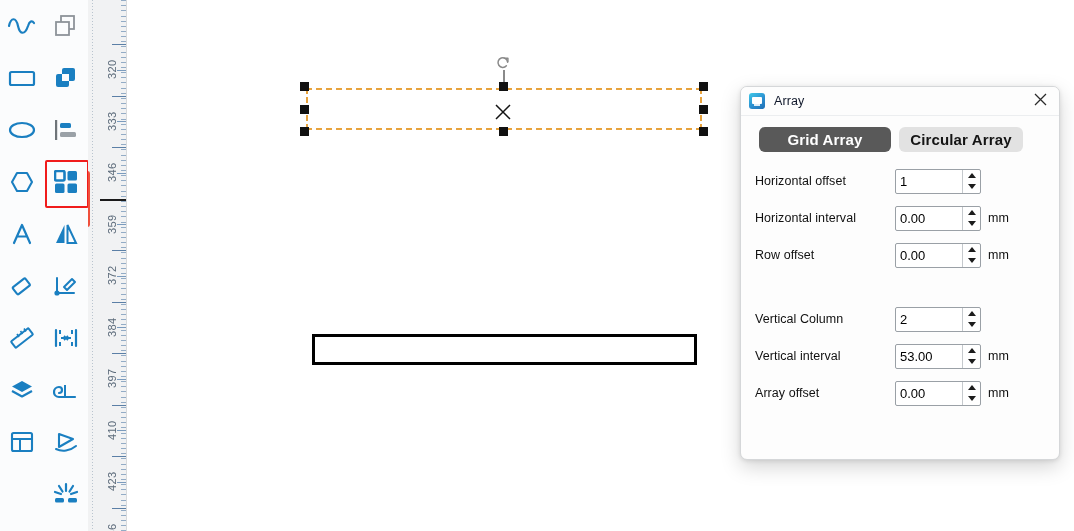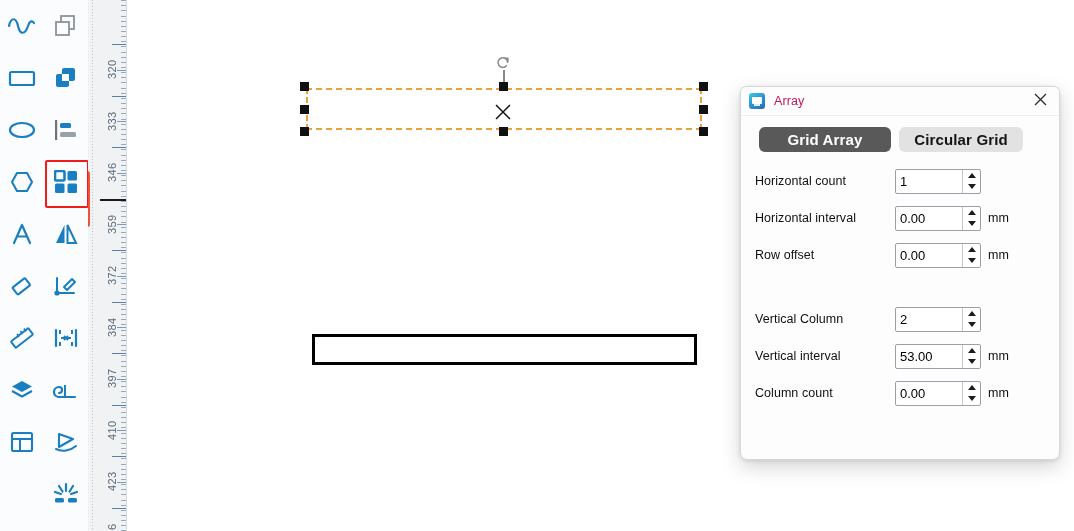--- a/index.html
+++ b/index.html
@@ -107,21 +107,21 @@
     width:16px;height:16px;border-radius:3px;
     background:linear-gradient(145deg,#3ec8e8 0%,#2b8fd0 55%,#1f6fb5 100%);
     position:relative;flex:none;
   }
   #dlg-app-icon::after{
     content:"";position:absolute;left:3px;top:4px;width:10px;height:7px;
     background:#ffffff;border-radius:1px;
     box-shadow:0 4px 0 -2px rgba(255,255,255,.85);
   }
   #dlg-title{
-    font-size:12.5px;color:#be185d;margin-left:9px;
+    font-size:12.5px;color:#0f172a;margin-left:9px;
     letter-spacing:.1px;
   }
   #dlg-close{
     margin-left:auto;width:34px;height:26px;
     display:flex;align-items:center;justify-content:center;
     cursor:pointer;
   }
   #dlg-body{padding:0 14px;}
   #tabs{display:flex;gap:8px;margin-top:11px;padding:0 4px;}
   .tab{
@@ -547,25 +547,25 @@
             <path d="M1 1 L12 12 M12 1 L1 12" stroke="#2b2b2b" stroke-width="1.25"></path>
           </svg>
       </span>
     </div>
   </div>
 
   <div id="dlg-body">
 
     <div id="tabs">
       <div class="tab active">Grid Array</div>
-      <div class="tab inactive">Circular Grid</div>
+      <div class="tab inactive">Circular Array</div>
     </div>
 
     <div class="frow" style="margin-top:16px;">
-      <div class="flabel lbl-w">Horizontal count</div>
+      <div class="flabel lbl-w">Horizontal offset</div>
       <div class="spin">
         <input value="1" style="">
         <div class="btns">
           <div>
               <i class="arrow-up"></i>
             </div>
           <div>
               <i class="arrow-dn"></i>
             </div>
         </div>
@@ -631,21 +631,21 @@
             </div>
           <div>
               <i class="arrow-dn"></i>
             </div>
         </div>
       </div>
       <div class="unit">mm</div>
     </div>
 
     <div class="frow">
-      <div class="flabel lbl-w">Column count</div>
+      <div class="flabel lbl-w">Array offset</div>
       <div class="spin">
         <input value="0.00" style="">
         <div class="btns">
           <div>
               <i class="arrow-up"></i>
             </div>
           <div>
               <i class="arrow-dn"></i>
             </div>
         </div>

